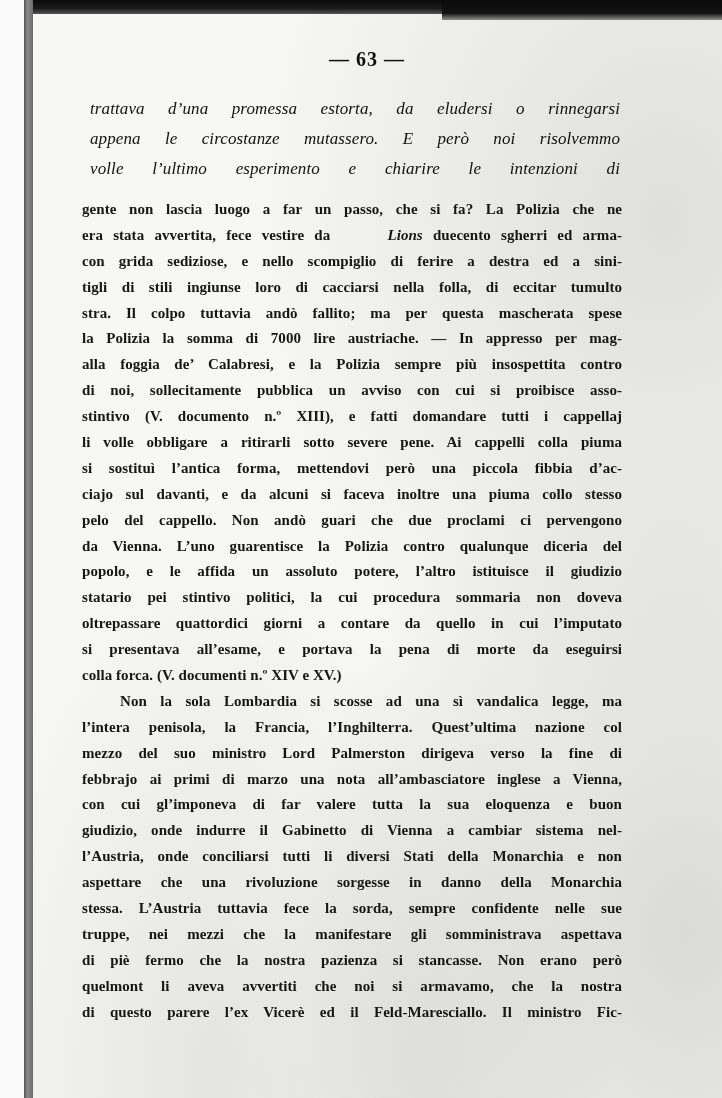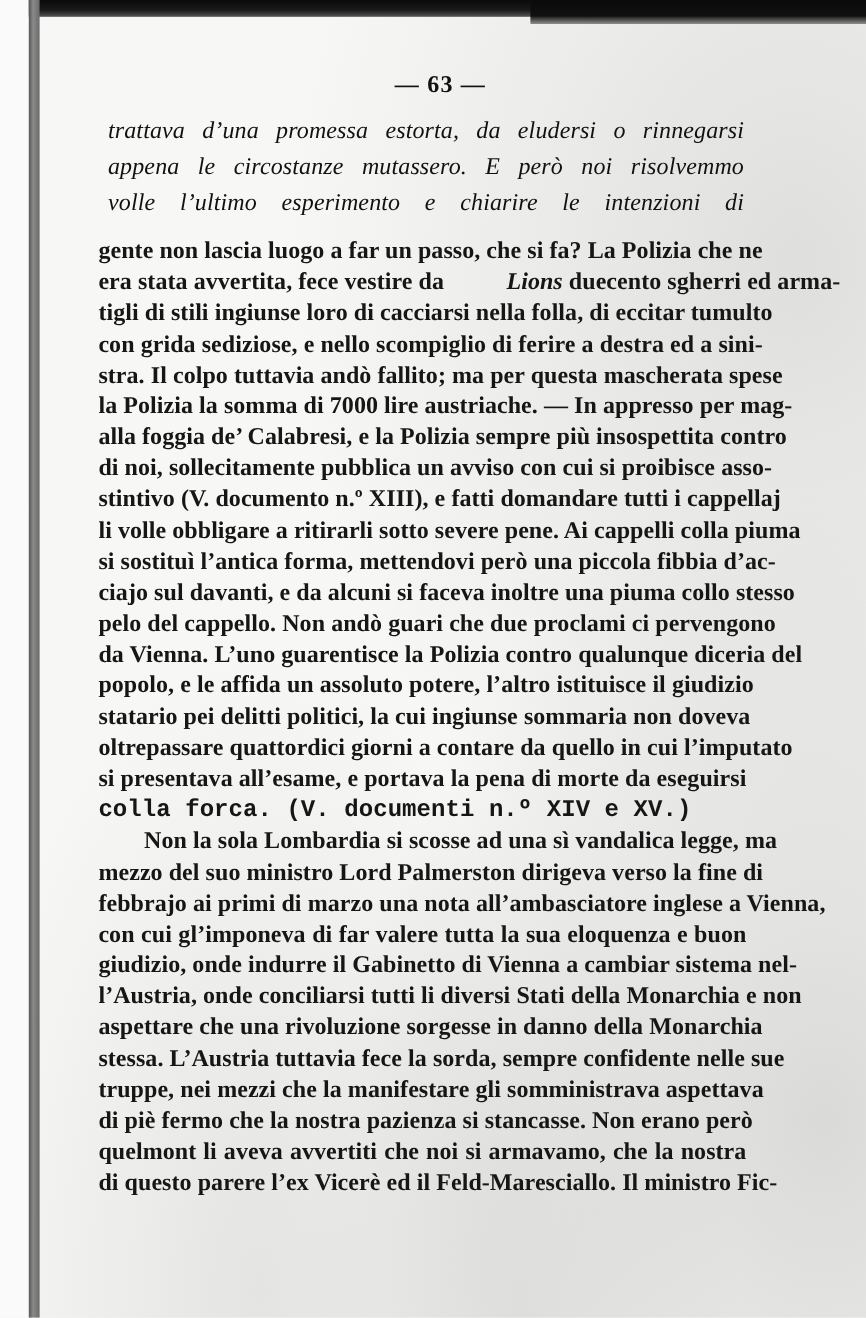--- a/index.html
+++ b/index.html
@@ -46,68 +46,67 @@
       background: #fafafa;
     }
     .spine-bar {
       position: absolute;
       left: 24px; top: 0;
       width: 9px; height: 1098px;
       background: linear-gradient(to right, #555 0%, #8a8a8a 40%, #6a6a6a 100%);
     }
     .page-number {
       position: absolute;
-      top: 60px;
+      top: 48px;
       left: 0;
       width: 722px;
       text-align: center;
       font-size: 20px;
       font-weight: bold;
       letter-spacing: 1px;
       padding-left: 12px;
       box-sizing: border-box;
     }
     .italic-block {
       position: absolute;
       left: 90px;
       top: 94px;
       width: 530px;
     }
     .italic-line {
       display: block;
       font-style: italic;
-      font-size: 20px;
+      font-size: 17px;
       line-height: 30px;
       height: 30px;
       text-align: justify;
       text-align-last: justify;
       white-space: nowrap;
       letter-spacing: 0.1px;
     }
     .body-block {
       position: absolute;
       left: 82px;
       top: 197px;
       width: 540px;
     }
     .body-line {
       display: block;
-      font-size: 20px;
+      font-size: 15px;
       line-height: 25.9px;
       height: 25.9px;
       text-align: justify;
       text-align-last: justify;
       white-space: nowrap;
       letter-spacing: 0.05px;
       font-weight: bold;
       color: #161616;
     }
     .body-line.last {
       text-align-last: left;
-      font-family: Liberation Mono, monospace;
     }
     .body-line.indent {
       padding-left: 38px;
       box-sizing: border-box;
     }
     .body-line em {
       margin-left: 47px;
     }
   </style>
 </head>
@@ -122,38 +121,39 @@
 
   <div class="italic-block">
     <span class="italic-line">trattava d’una promessa estorta, da eludersi o rinnegarsi</span>
     <span class="italic-line">appena le circostanze mutassero. E però noi risolvemmo</span>
     <span class="italic-line">volle l’ultimo esperimento e chiarire le intenzioni di</span>
   </div>
 
   <div class="body-block" id="body-block">
       <span class="body-line">gente non lascia luogo a far un passo, che si fa? La Polizia che ne</span>
       <span class="body-line">era stata avvertita, fece vestire da <em>Lions</em> duecento sgherri ed arma-</span>
+      <span class="body-line">con grida sediziose, e nello scompiglio di ferire a destra ed a sini-</span>
       <span class="body-line">tigli di stili ingiunse loro di cacciarsi nella folla, di eccitar tumulto</span>
-      <span class="body-line">con grida sediziose, e nello scompiglio di ferire a destra ed a sini-</span>
       <span class="body-line">stra. Il colpo tuttavia andò fallito; ma per questa mascherata spese</span>
       <span class="body-line">la Polizia la somma di 7000 lire austriache. — In appresso per mag-</span>
       <span class="body-line">alla foggia de’ Calabresi, e la Polizia sempre più insospettita contro</span>
       <span class="body-line">di noi, sollecitamente pubblica un avviso con cui si proibisce asso-</span>
       <span class="body-line">stintivo (V. documento n.º XIII), e fatti domandare tutti i cappellaj</span>
       <span class="body-line">li volle obbligare a ritirarli sotto severe pene. Ai cappelli colla piuma</span>
       <span class="body-line">si sostituì l’antica forma, mettendovi però una piccola fibbia d’ac-</span>
       <span class="body-line">ciajo sul davanti, e da alcuni si faceva inoltre una piuma collo stesso</span>
       <span class="body-line">pelo del cappello. Non andò guari che due proclami ci pervengono</span>
       <span class="body-line">da Vienna. L’uno guarentisce la Polizia contro qualunque diceria del</span>
       <span class="body-line">popolo, e le affida un assoluto potere, l’altro istituisce il giudizio</span>
-      <span class="body-line">statario pei delitti politici, la cui ingiunse sommaria non doveva</span>
+      <span class="body-line">statario pei stintivo politici, la cui procedura sommaria non doveva</span>
       <span class="body-line">oltrepassare quattordici giorni a contare da quello in cui l’imputato</span>
       <span class="body-line">si presentava all’esame, e portava la pena di morte da eseguirsi</span>
       <span class="body-line last">colla forca. (V. documenti n.º XIV e XV.)</span>
       <span class="body-line indent">Non la sola Lombardia si scosse ad una sì vandalica legge, ma</span>
+      <span class="body-line">l’intera penisola, la Francia, l’Inghilterra. Quest’ultima nazione col</span>
       <span class="body-line">mezzo del suo ministro Lord Palmerston dirigeva verso la fine di</span>
       <span class="body-line">febbrajo ai primi di marzo una nota all’ambasciatore inglese a Vienna,</span>
       <span class="body-line">con cui gl’imponeva di far valere tutta la sua eloquenza e buon</span>
       <span class="body-line">giudizio, onde indurre il Gabinetto di Vienna a cambiar sistema nel-</span>
       <span class="body-line">l’Austria, onde conciliarsi tutti li diversi Stati della Monarchia e non</span>
       <span class="body-line">aspettare che una rivoluzione sorgesse in danno della Monarchia</span>
       <span class="body-line">stessa. L’Austria tuttavia fece la sorda, sempre confidente nelle sue</span>
       <span class="body-line">truppe, nei mezzi che la manifestare gli somministrava aspettava</span>
       <span class="body-line">di piè fermo che la nostra pazienza si stancasse. Non erano però</span>
       <span class="body-line">quelmont li aveva avvertiti che noi si armavamo, che la nostra</span>

